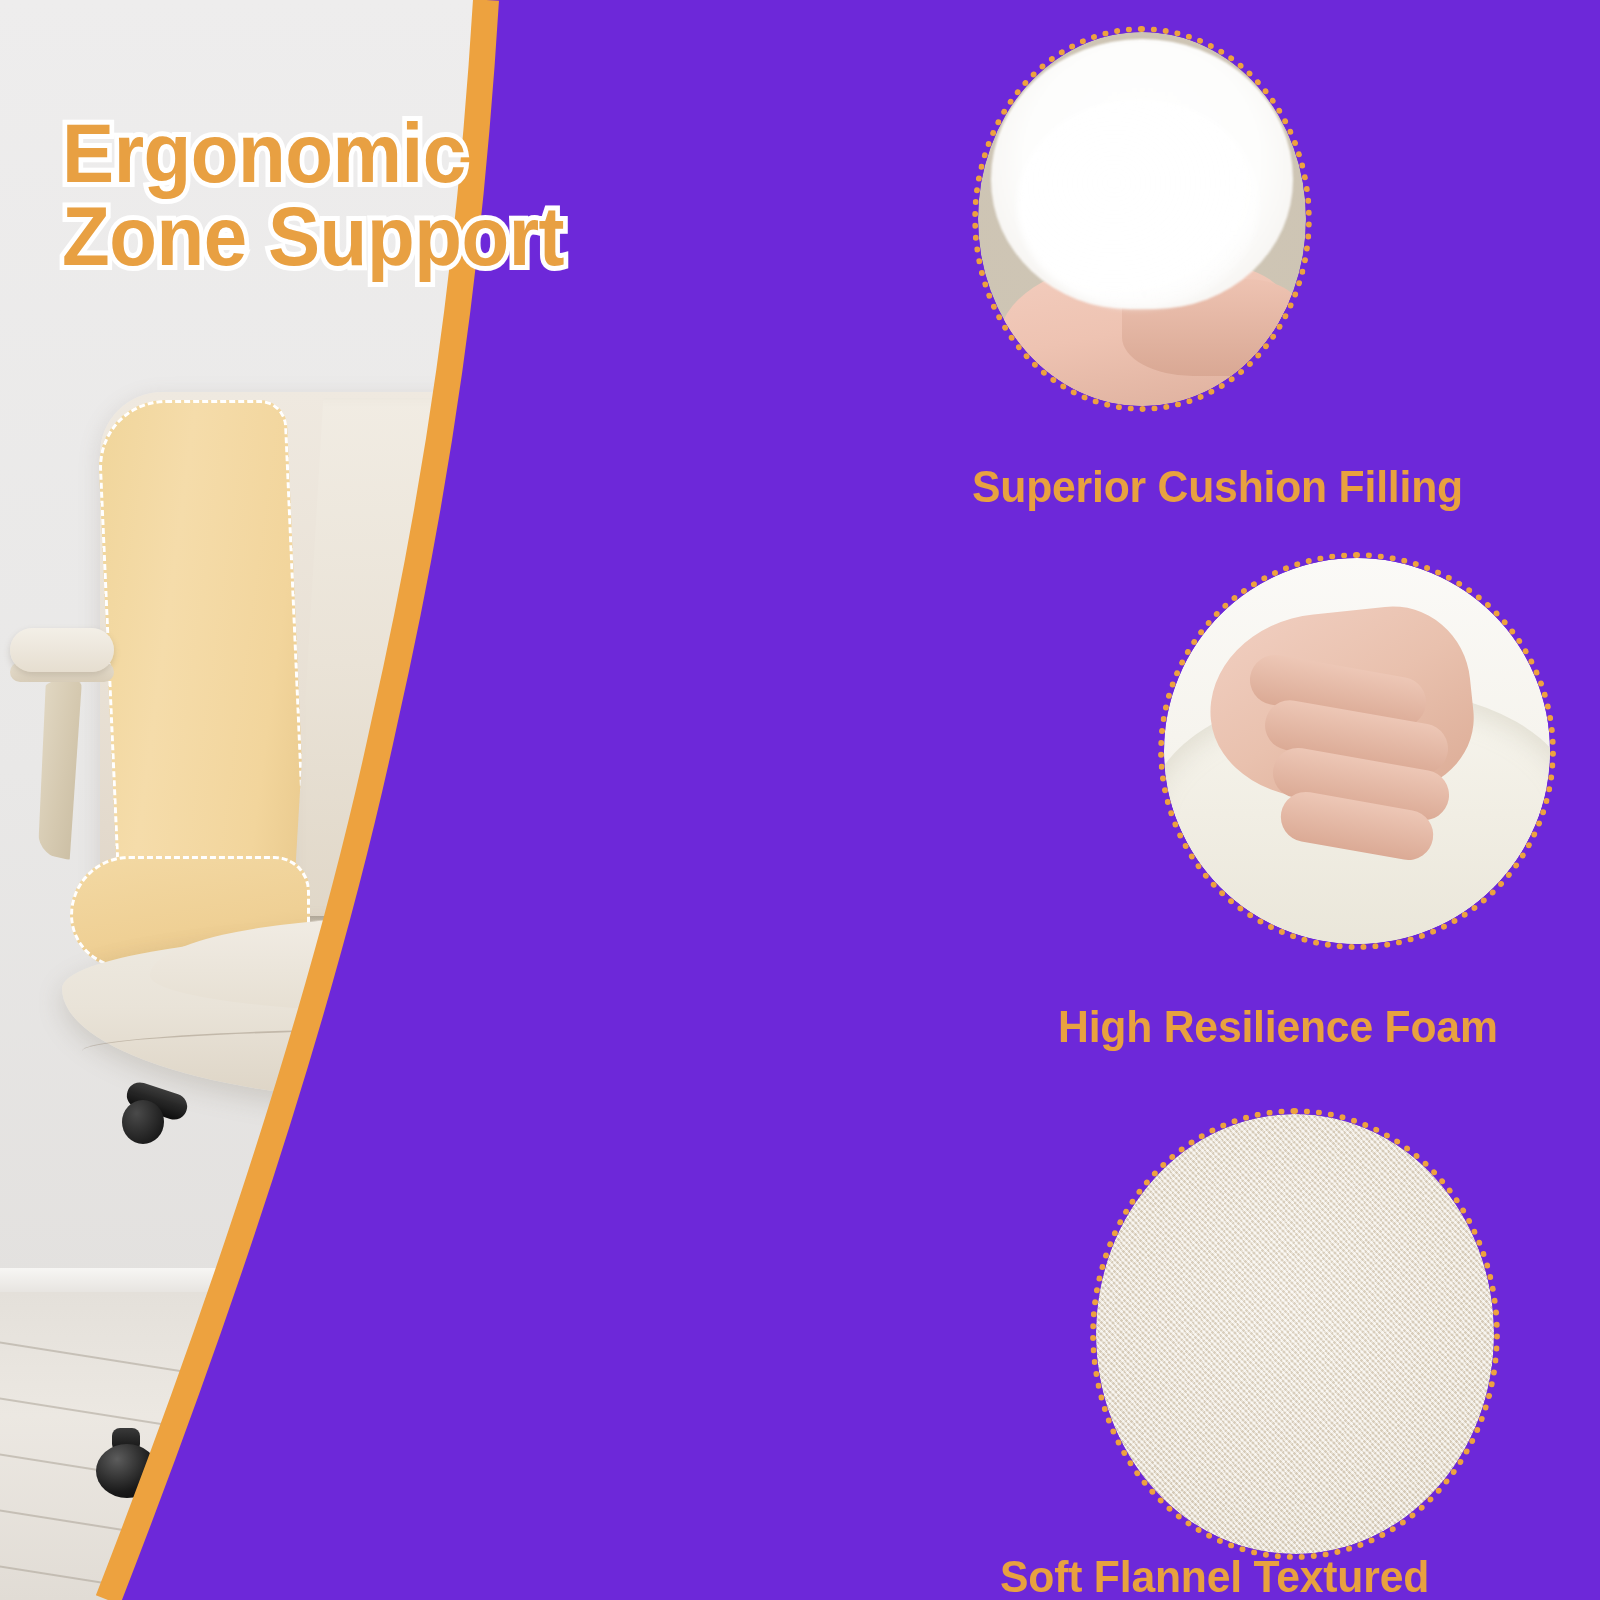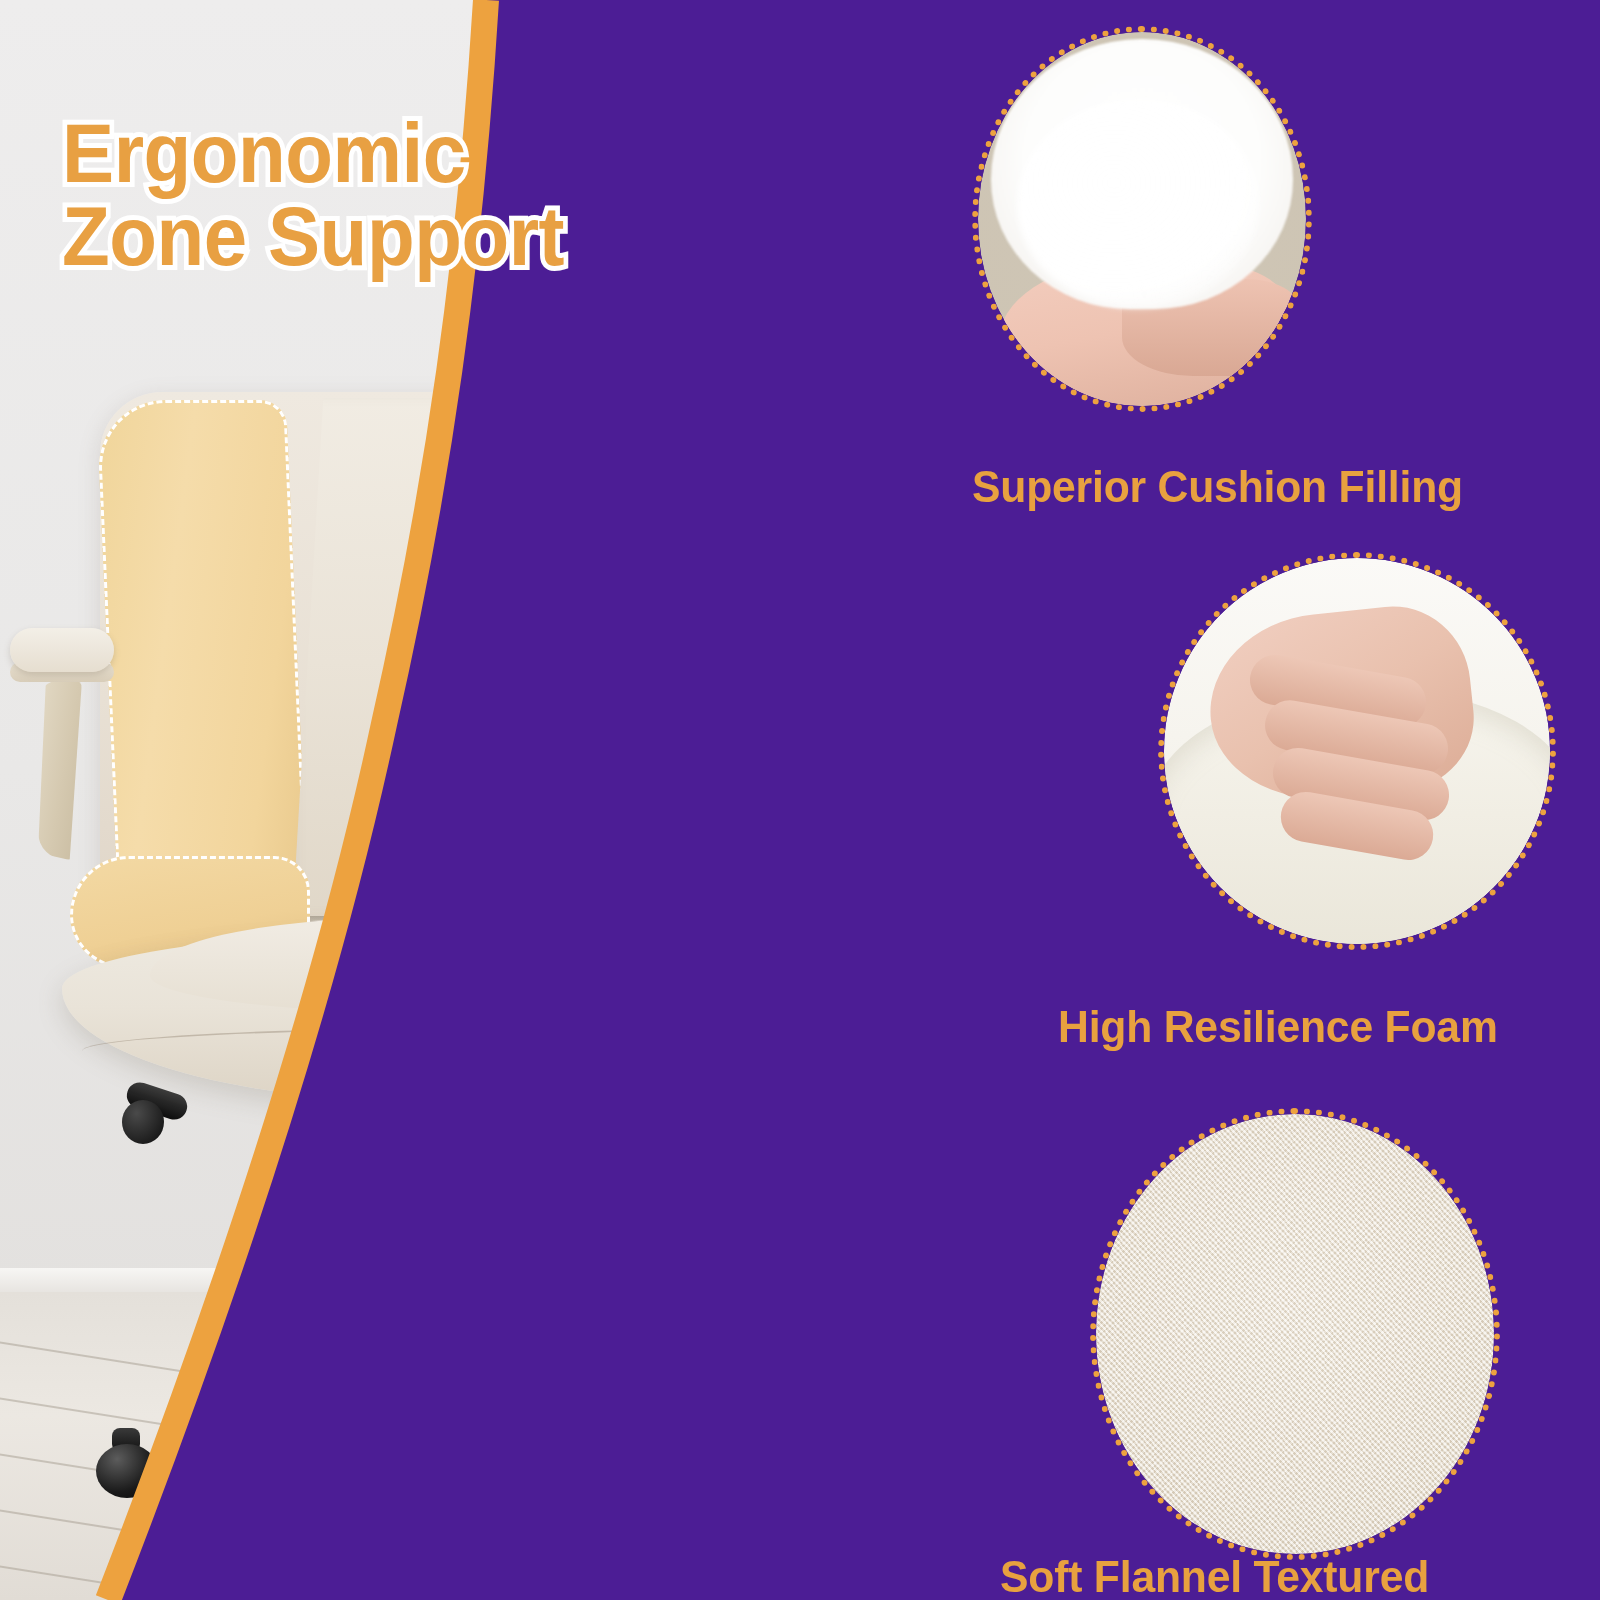--- a/index.html
+++ b/index.html
@@ -1,21 +1,21 @@
 <!DOCTYPE html>
 <html><head>
 <meta charset="utf-8">
 <style>
   html,body{margin:0;padding:0;}
   body{
     width:1600px;height:1600px;overflow:hidden;
     font-family:"Liberation Sans", sans-serif;
     background:#ffffff;
   }
-  #stage{position:relative;width:1600px;height:1600px;background:#4c1d95;overflow:hidden;}
+  #stage{position:relative;width:1600px;height:1600px;background:#6d28d9;overflow:hidden;}
   .left-panel-full{
     position:absolute;left:0;top:0;width:960px;height:1600px;
     background:linear-gradient(160deg,#ececec 0%,#e9e8e8 45%,#e6e5e4 70%,#eceae8 100%);
     clip-path: path("M0,0 L486,0 C470,260 440,480 386,720 C330,980 235,1270 110,1600 L0,1600 Z");
   }
   
   .photo-wall{position:absolute;left:0;top:0;width:960px;height:1285px;
     background:linear-gradient(180deg,#eeeded 0%,#e9e8e7 60%,#e3e1df 100%);}
   .photo-baseboard{position:absolute;left:0;top:1268px;width:960px;height:26px;
     background:linear-gradient(180deg,#f7f6f4,#e6e3df);}

